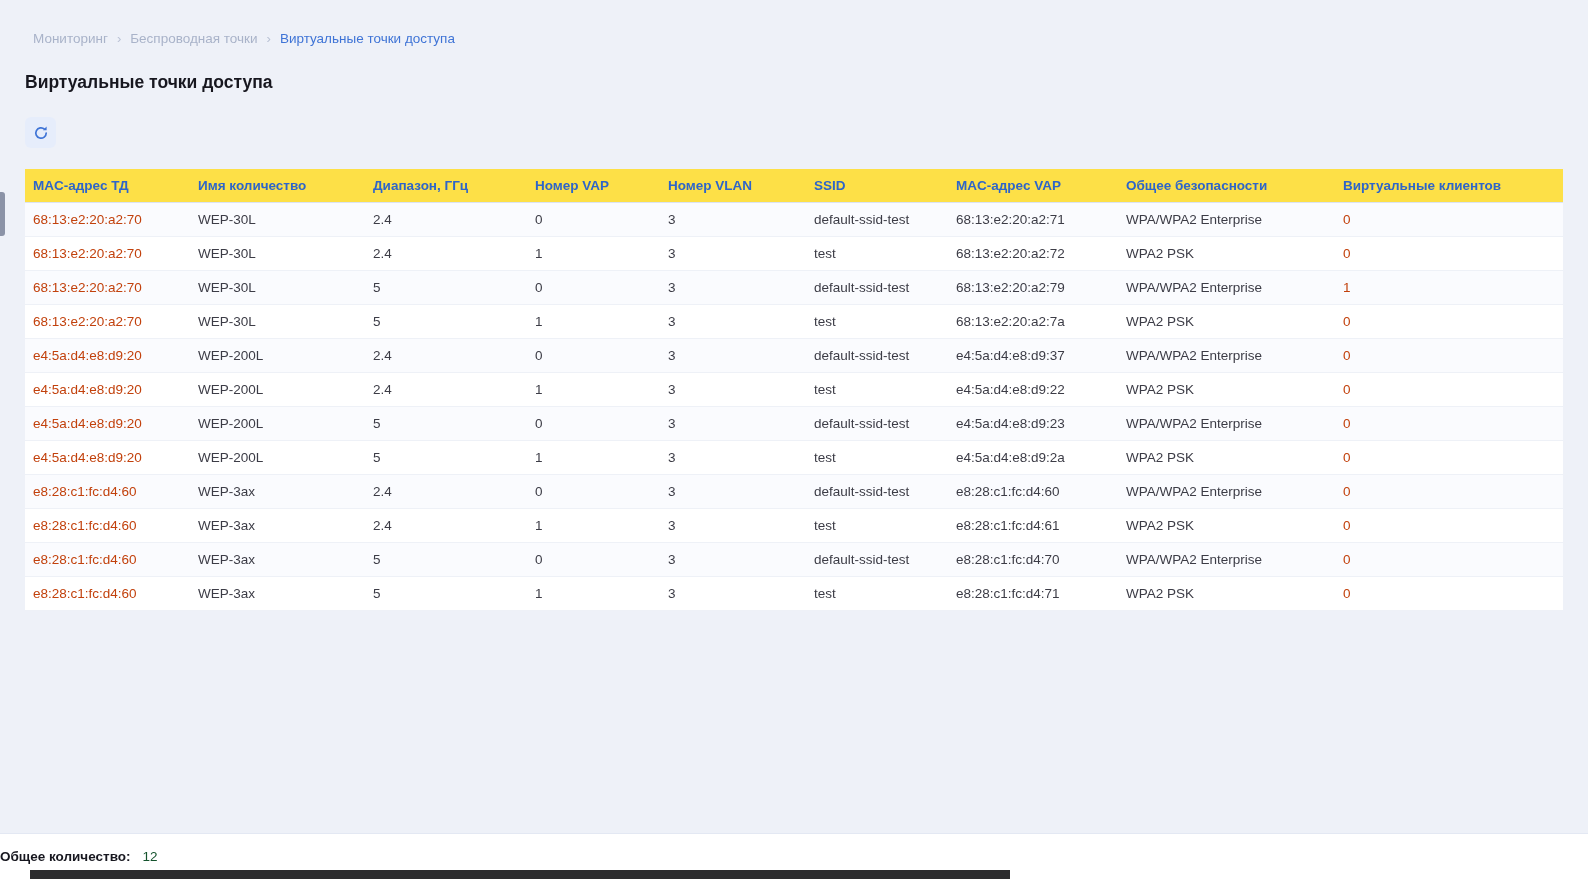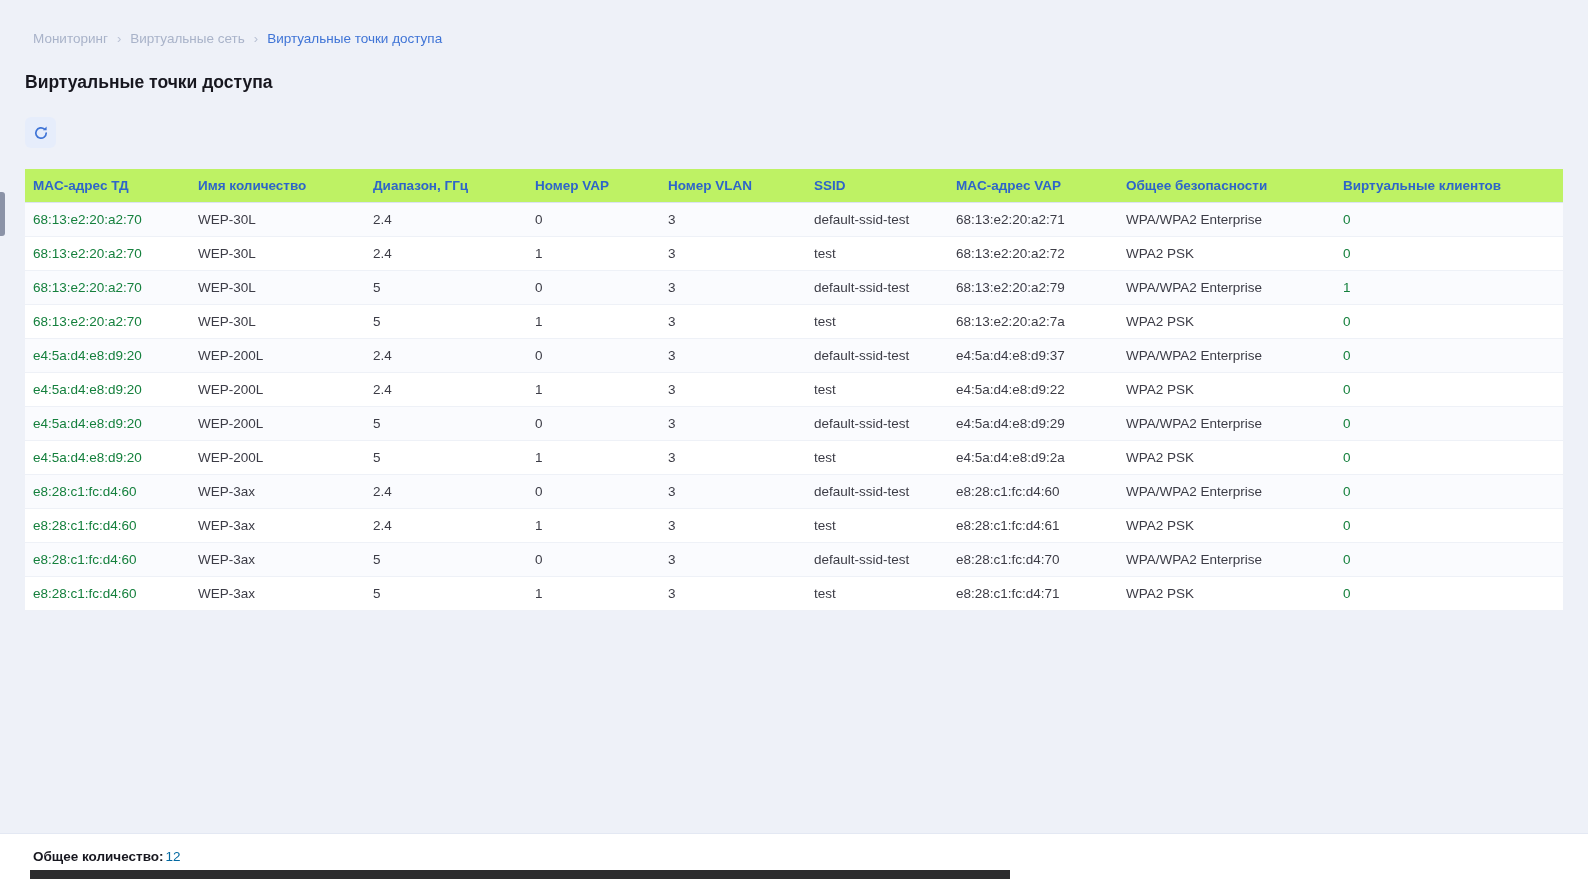--- a/index.html
+++ b/index.html
@@ -48,55 +48,54 @@
 
   
   .table-wrap { margin: 21px 25px 0 25px; }
   table {
     width: 100%;
     border-collapse: collapse;
     table-layout: fixed;
     font-size: 13.5px;
   }
   thead th {
-    background: #bef264;
+    background: #fde047;
     color: #2e65c9;
     font-weight: 600;
     text-align: left;
     padding: 9px 8px;
     border-bottom: 1px solid #dbe3f3;
     white-space: nowrap;
     overflow: hidden;
     cursor: pointer;
   }
   tbody td {
     padding: 9px 8px;
     border-bottom: 1px solid #eef1f7;
     white-space: nowrap;
     overflow: hidden;
     background: #ffffff;
   }
   tbody tr:nth-child(odd) td { background: #fafbfe; }
-  td.link-cell { color: #15803d; cursor: pointer; }
+  td.link-cell { color: #c2410c; cursor: pointer; }
 
   
   .footer-bar {
     position: absolute;
     left: 0; right: 0; bottom: 0;
     height: 46px;
     background: #ffffff;
     border-top: 1px solid #e3e8f3;
     display: flex;
     align-items: center;
-    padding-left: 33px;
     font-size: 13.5px;
     color: #17171f;
   }
   .footer-bar .total-label { font-weight: 700; }
-  .footer-bar .total-value { margin-left: 2px; font-weight: 400; color: #0369a1; }
+  .footer-bar .total-value { margin-left: 12px; font-weight: 400; color: #14532d; }
 
   
   .bottom-dark-strip {
     position: absolute;
     left: 30px;
     bottom: 0;
     width: 980px;
     height: 9px;
     background: #2c2c2e;
     z-index: 5;
@@ -116,21 +115,21 @@
   }
 </style>
 </head>
 <body>
 
 <div class="sidebar-edge-handle"></div>
 
 <div class="breadcrumb">
     <span class="bc-item">Мониторинг</span>
     <span class="bc-sep">›</span>
-    <span class="bc-item">Виртуальные сеть</span>
+    <span class="bc-item">Беспроводная точки</span>
     <span class="bc-sep">›</span>
     <span class="bc-item active">Виртуальные точки доступа</span>
   </div>
 
 <h1 class="page-title">Виртуальные точки доступа</h1>
 
 <div class="toolbar">
   <button class="refresh-btn">
     <span>
       <svg width="16" height="16" viewBox="0 0 16 16">
@@ -234,21 +233,21 @@
           <td>WPA2 PSK</td>
           <td class="link-cell">0</td>
         </tr>
         <tr>
           <td class="link-cell">e4:5a:d4:e8:d9:20</td>
           <td>WEP-200L</td>
           <td>5</td>
           <td>0</td>
           <td>3</td>
           <td>default-ssid-test</td>
-          <td>e4:5a:d4:e8:d9:29</td>
+          <td>e4:5a:d4:e8:d9:23</td>
           <td>WPA/WPA2 Enterprise</td>
           <td class="link-cell">0</td>
         </tr>
         <tr>
           <td class="link-cell">e4:5a:d4:e8:d9:20</td>
           <td>WEP-200L</td>
           <td>5</td>
           <td>1</td>
           <td>3</td>
           <td>test</td>

